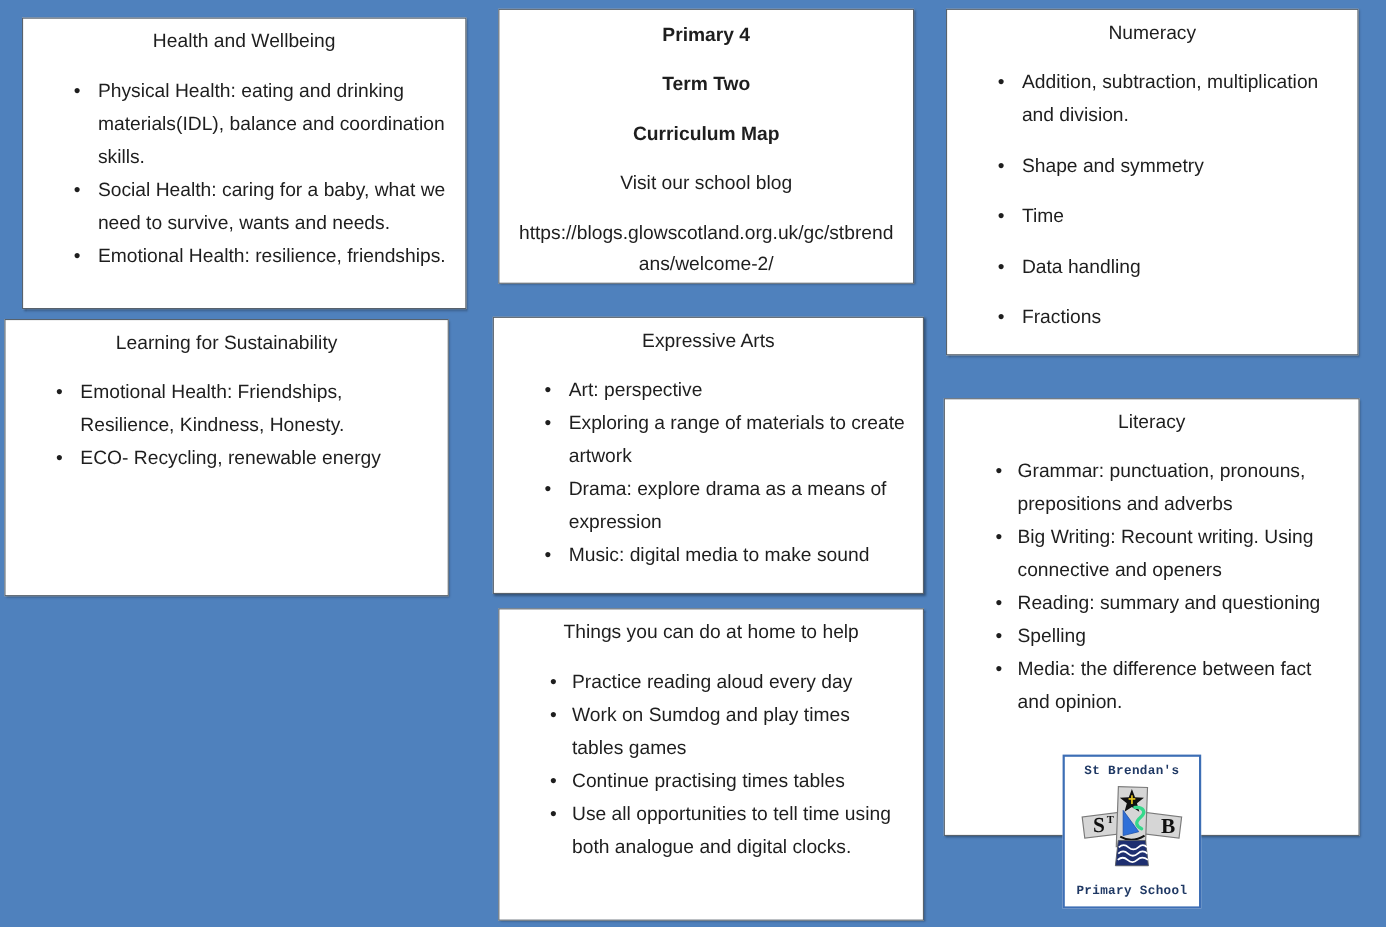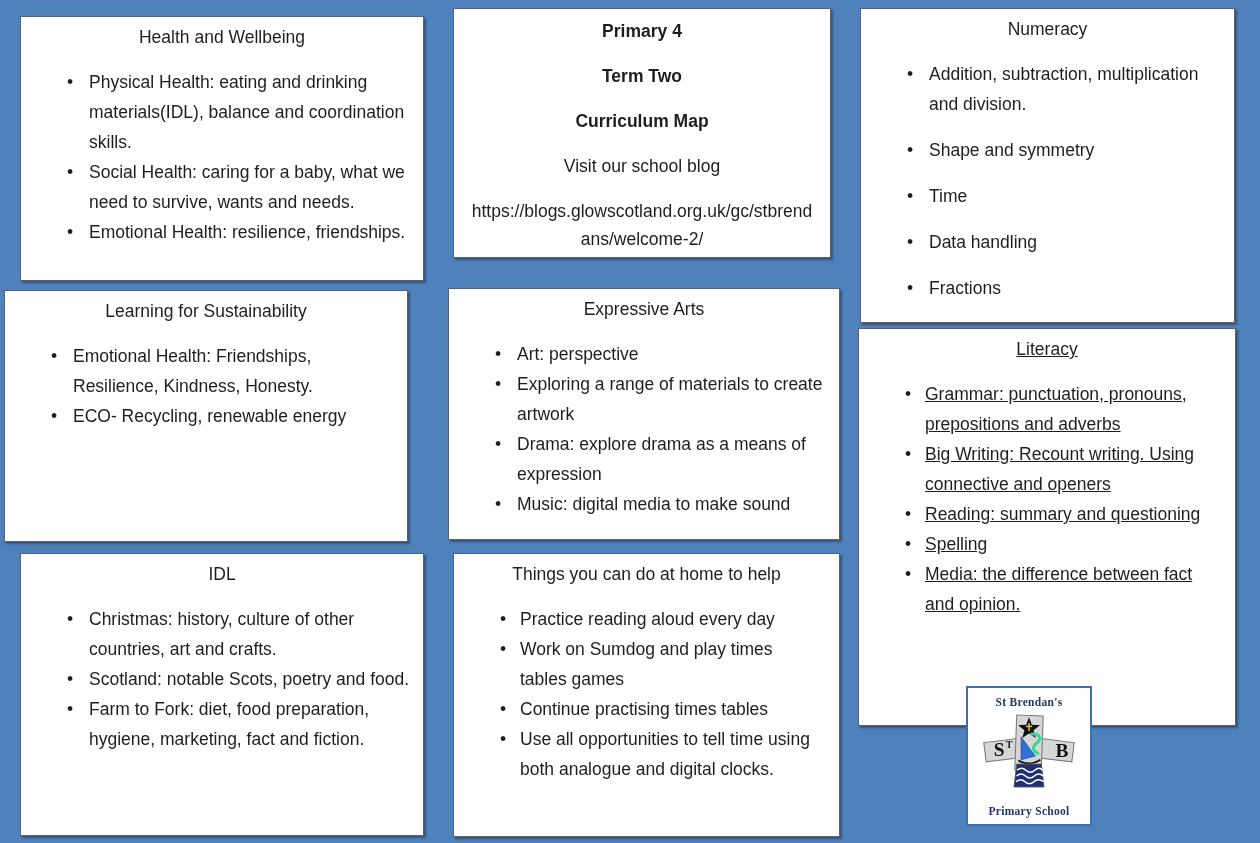--- a/index.html
+++ b/index.html
@@ -42,21 +42,21 @@
     position:absolute;
     left:46px;
     top:0;
   }
   
   #card-health{left:20px;top:16px;width:404px;height:265px;}
   #card-curriculum{left:453px;top:8px;width:378px;height:250px;text-align:center;}
   #card-numeracy{left:860px;top:8px;width:375px;height:315px;}
   #card-sustainability{left:4px;top:290px;width:404px;height:252px;}
   #card-expressive{left:448px;top:288px;width:392px;height:252px;}
-  #card-literacy{left:858px;top:328px;width:378px;height:398px;text-decoration:underline;}
+  #card-literacy{left:858px;top:362px;width:378px;height:398px;}
   #card-idl{left:20px;top:553px;width:404px;height:283px;}
   #card-home{left:453px;top:553px;width:387px;height:284px;}
   #card-numeracy li{margin-bottom:16px;padding-right:20px;}
   #card-home li{padding-right:16px;padding-left:66px;}
   #card-literacy li{padding-left:66px;}
   
   #card-curriculum p{margin:0 0 17px 0;font-size:17.5px;line-height:28px;}
   #card-curriculum .bold-line{font-weight:700;}
   #card-curriculum .blog-url{
     padding:0 14px;
@@ -71,21 +71,21 @@
     background:#ffffff;
     border:2px solid #3d6eb5;
     box-sizing:border-box;
     display:flex;
     flex-direction:column;
     align-items:center;
     justify-content:space-between;
     padding:8px 2px 7px 2px;
   }
   .logo-text{
-    font-family:Liberation Serif, serif;
+    font-family:Liberation Mono, monospace;
     font-weight:700;
     font-size:11.5px;
     color:#1f3864;
     letter-spacing:0.3px;
     line-height:12px;
     text-align:center;
   }
   .logo-art{flex:0 0 auto;margin:1px 0;}
 </style>
 </head>
@@ -143,28 +143,20 @@
     <h2 class="card-title">Literacy</h2>
     <ul class="bullets">
       <li>Grammar: punctuation, pronouns, prepositions and adverbs</li>
       <li>Big Writing: Recount writing. Using connective and openers</li>
       <li>Reading: summary and questioning</li>
       <li>Spelling</li>
       <li>Media: the difference between fact and opinion.</li>
     </ul>
   </div>
 
-  <div class="card" id="card-idl">
-    <h2 class="card-title">IDL</h2>
-    <ul class="bullets">
-      <li>Christmas: history, culture of other countries, art and crafts.</li>
-      <li>Scotland: notable Scots, poetry and food.</li>
-      <li>Farm to Fork: diet, food preparation, hygiene, marketing, fact and fiction.</li>
-    </ul>
-  </div>
 
   <div class="card" id="card-home">
     <h2 class="card-title">Things you can do at home to help</h2>
     <ul class="bullets">
       <li>Practice reading aloud every day</li>
       <li>Work on Sumdog and play times tables games</li>
       <li>Continue practising times tables</li>
       <li>Use all opportunities to tell time using both analogue and digital clocks.</li>
     </ul>
   </div>

